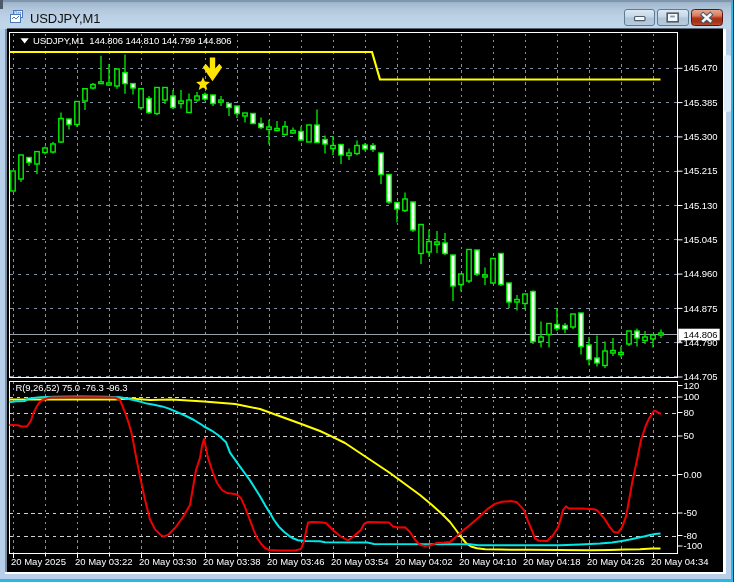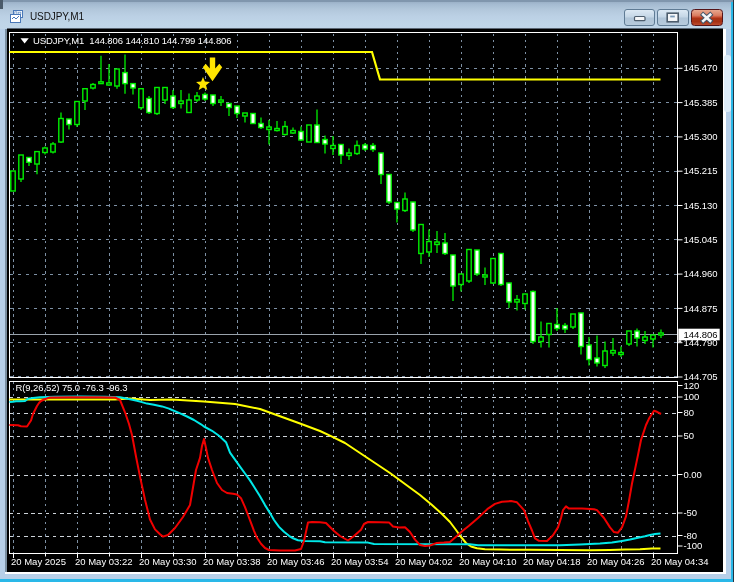--- a/index.html
+++ b/index.html
@@ -30,21 +30,21 @@
 <div class="abs" style="left:733.2px;top:0;width:0.8px;height:582px;background:#223442"></div>
 <div class="abs" style="left:723.5px;top:55px;width:7.5px;height:57px;background:#dcebf7;border-radius:3px"></div>
 
 <svg class="abs" style="left:9.5px;top:10px" width="16" height="15">
 <rect x="3.5" y="0.5" width="9" height="7" fill="#fff" stroke="#4a78b8"></rect>
 <rect x="4.8" y="1.8" width="2" height="3" fill="none" stroke="#6a94c8" stroke-width="0.8"></rect>
 <rect x="8.2" y="2.2" width="2.6" height="2" fill="none" stroke="#6a94c8" stroke-width="0.8"></rect>
 <rect x="0.5" y="4.5" width="10" height="8" fill="#fff" stroke="#4a78b8"></rect>
 <path d="M2 9 l2 -2 2 2 3 -3" fill="none" stroke="#4a78b8" stroke-width="1"></path>
 </svg>
-<div class="abs" style="left:30px;top:10.5px;font-size:10px;letter-spacing:-0.1px;color:#111">USDJPY,M1</div>
+<div class="abs" style="left:30px;top:10.5px;font-size:13px;letter-spacing:-0.1px;color:#111">USDJPY,M1</div>
 
 <div class="abs" style="left:623.5px;top:9.4px;width:31.5px;height:16.8px;border:1.4px solid #5f7b94;border-radius:3px;background:linear-gradient(#dce9f4,#c3d5e5 48%,#b0c5d8 52%,#b6cadc)"></div>
 <svg class="abs" style="left:623.5px;top:9.4px" width="32" height="17">
     <rect x="10.5" y="7.5" width="10.5" height="4.2" rx="1" fill="#f4f6f8" stroke="#4d5d6d" stroke-width="1.2"></rect>
   </svg>
 <div class="abs" style="left:657px;top:9.4px;width:31.5px;height:16.8px;border:1.4px solid #5f7b94;border-radius:3px;background:linear-gradient(#dce9f4,#c3d5e5 48%,#b0c5d8 52%,#b6cadc)"></div>
 <svg class="abs" style="left:657px;top:9.4px" width="32" height="17">
     <rect x="10.2" y="4.2" width="11" height="8.6" fill="#f4f6f8" stroke="#4d5d6d" stroke-width="1.6"></rect>
     <rect x="13.2" y="6.6" width="4.6" height="1.8" fill="#7a9ab8"></rect>
   </svg>

